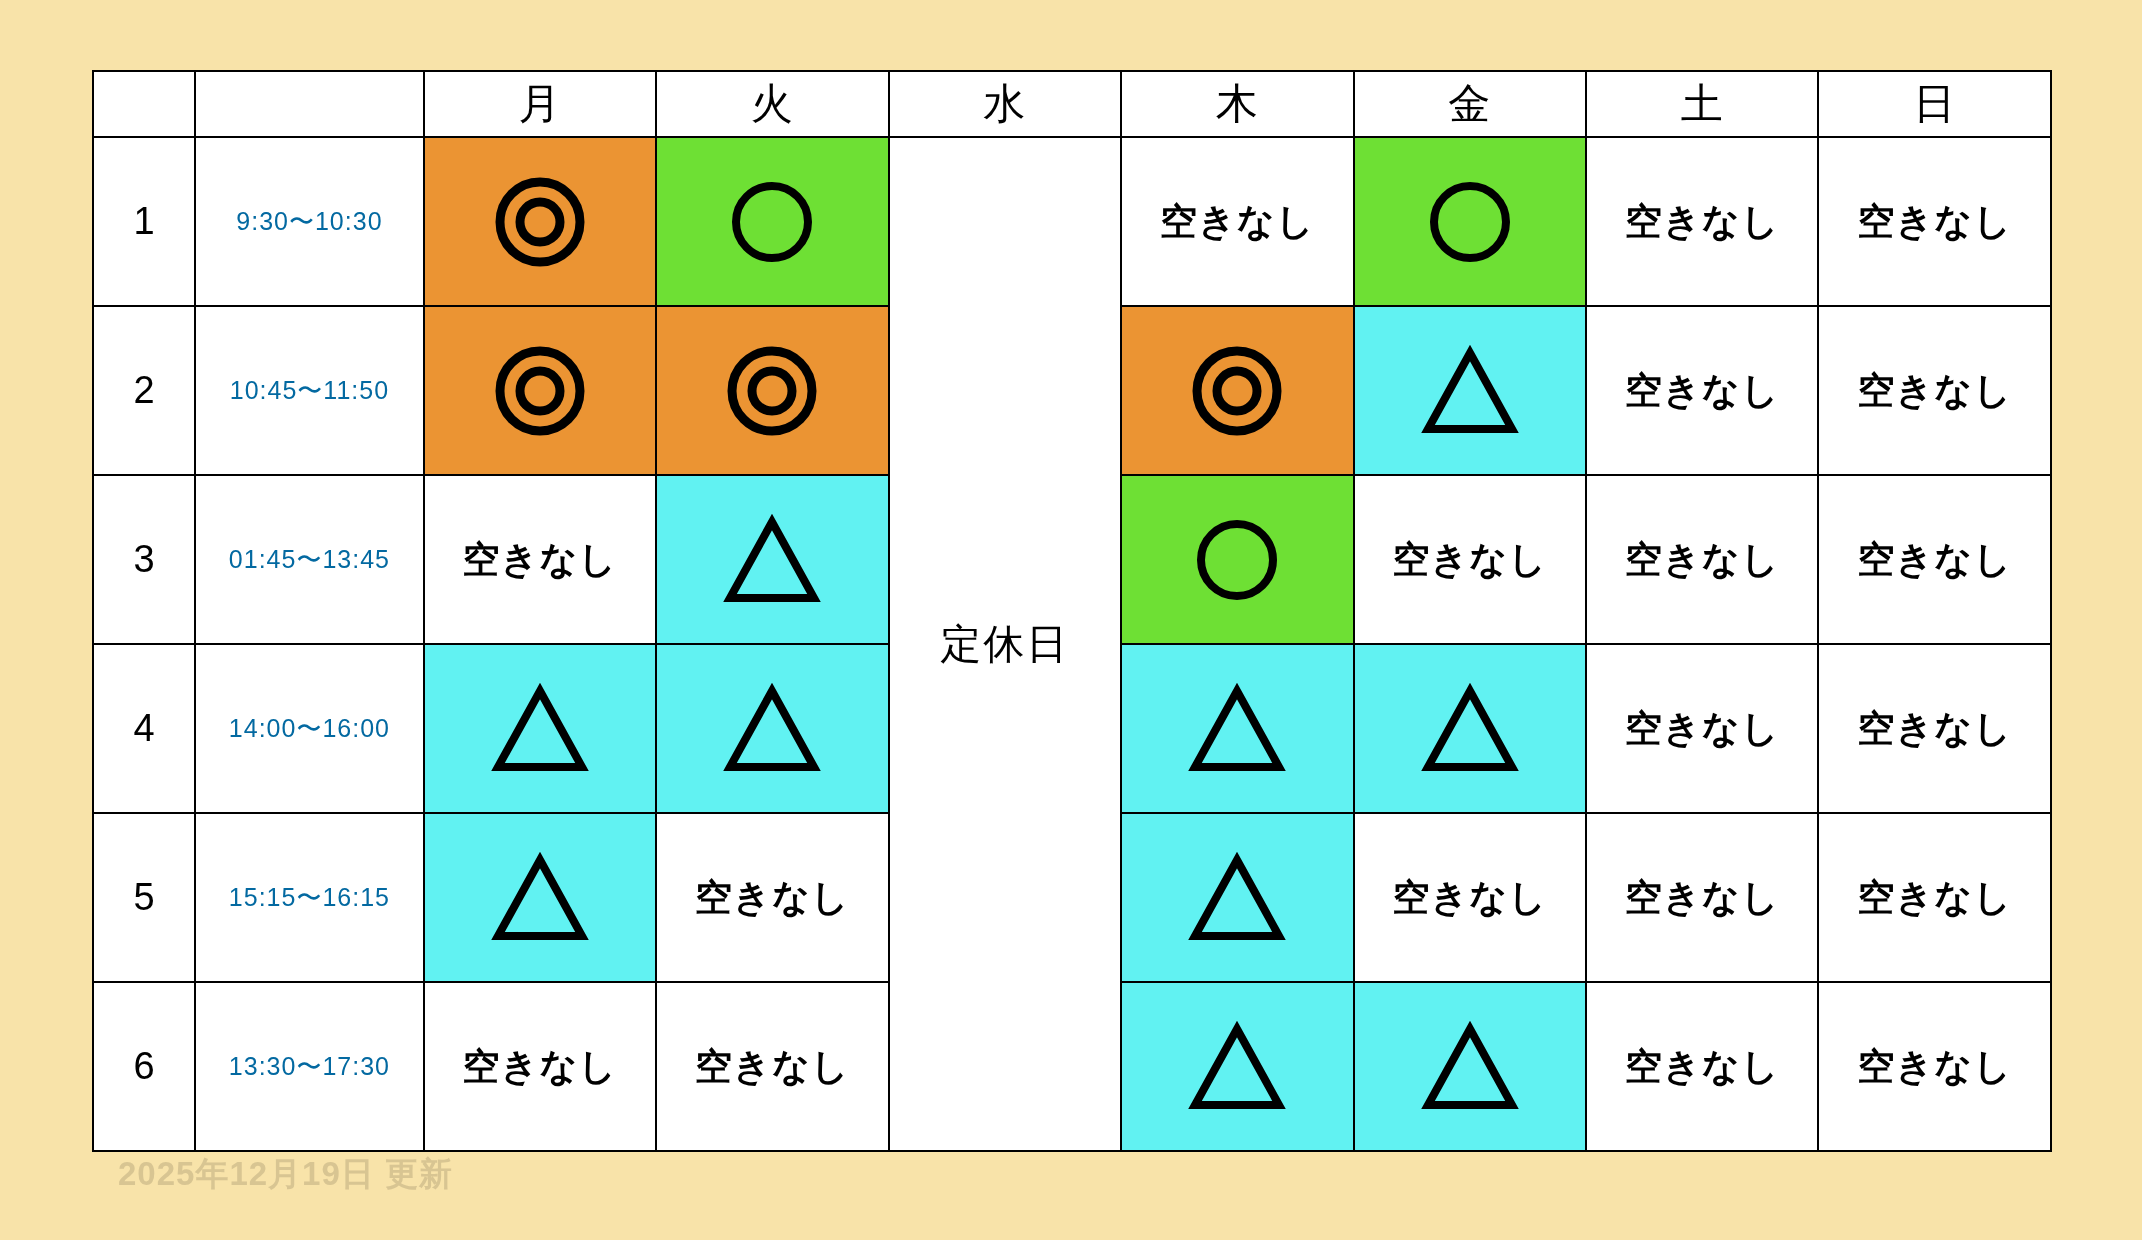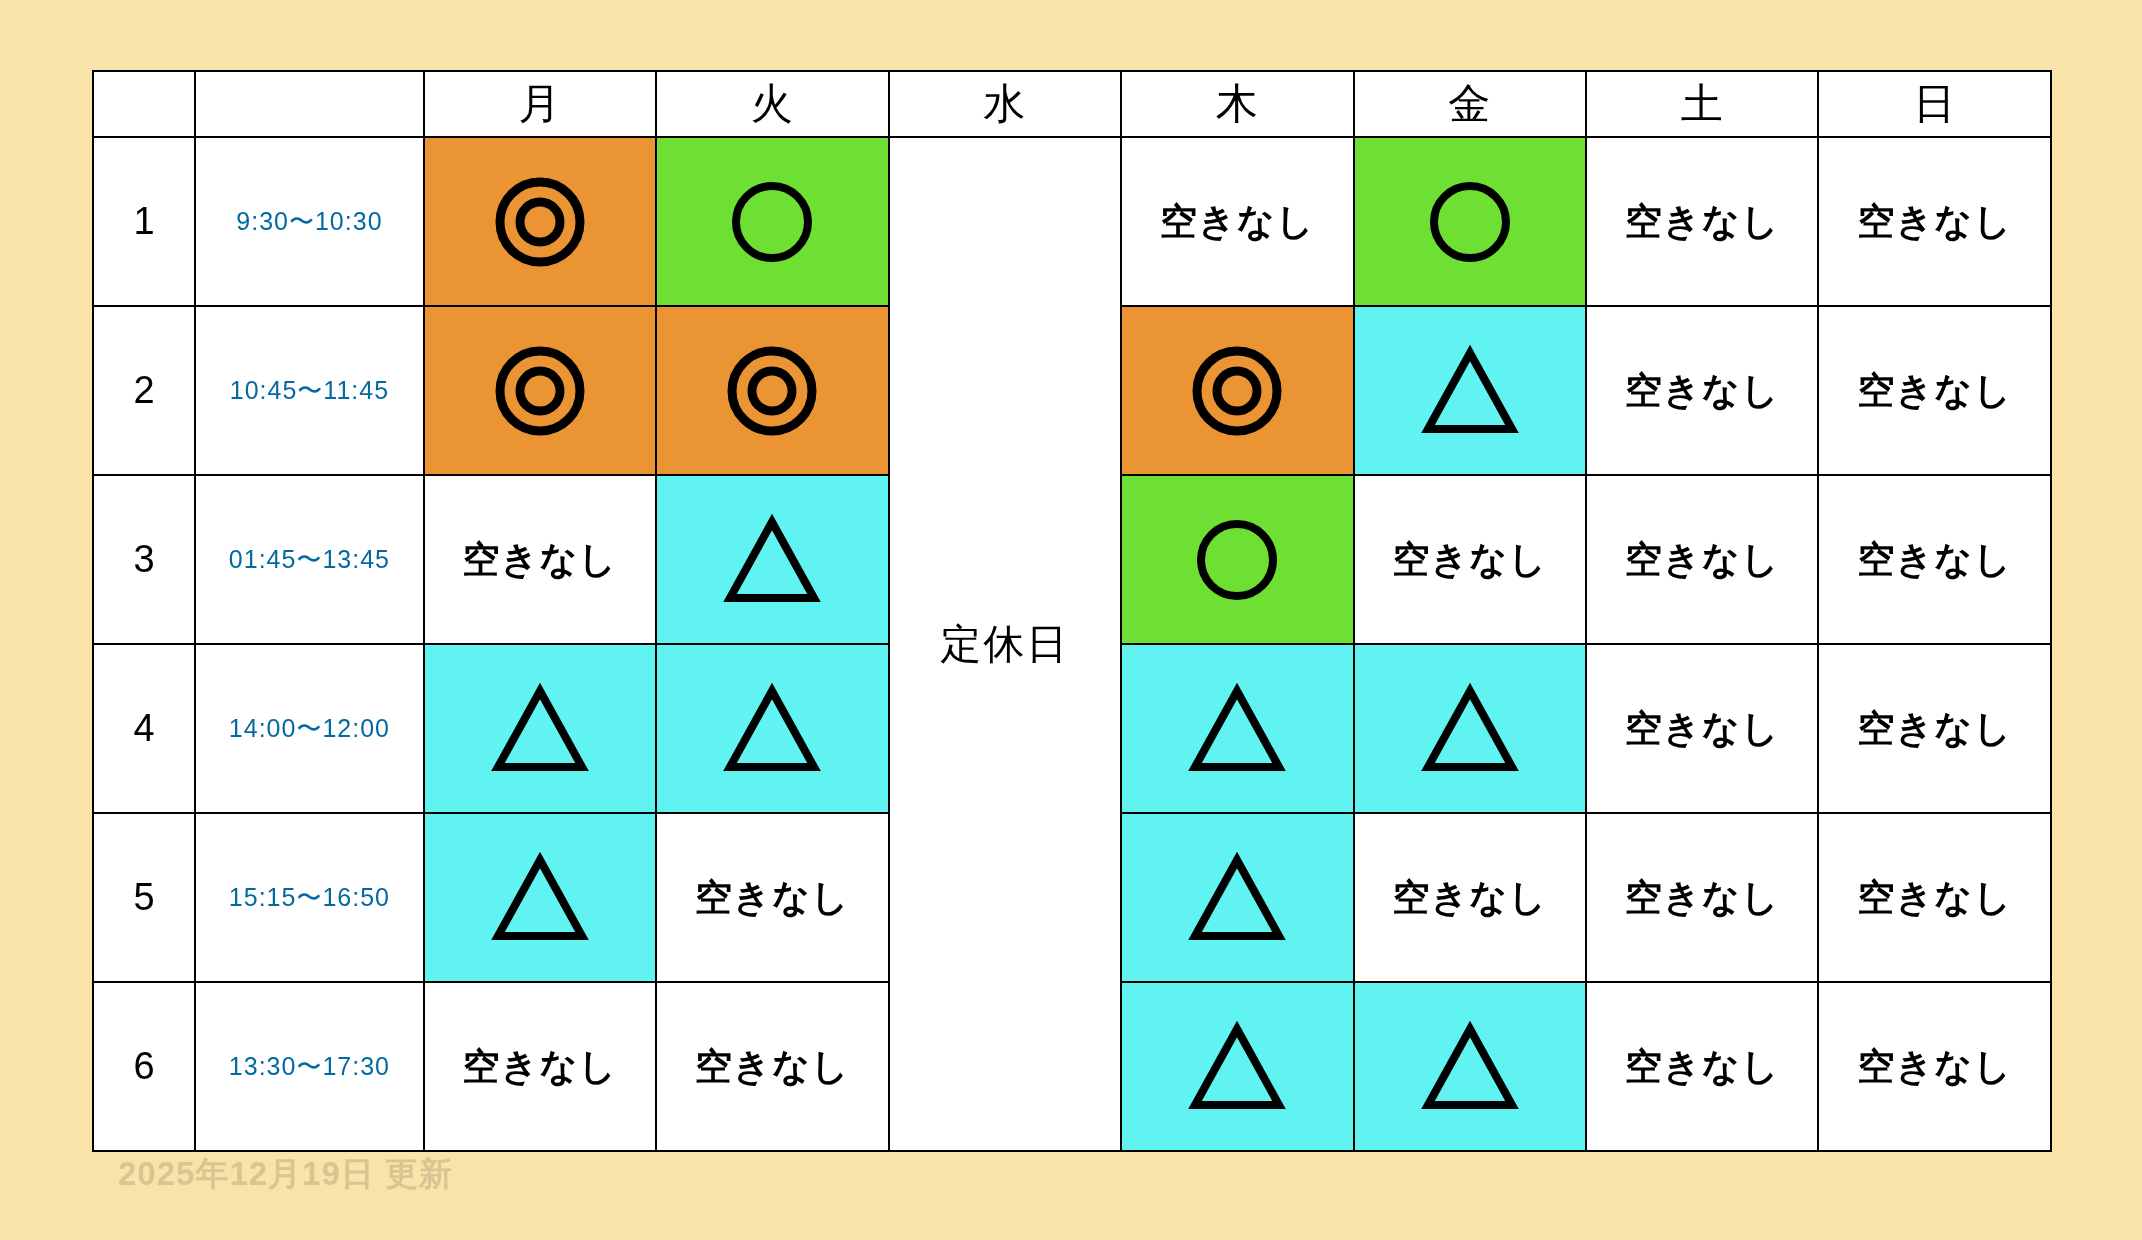--- a/index.html
+++ b/index.html
@@ -161,21 +161,21 @@
           </td>
           <td class="cell bg-white" title="土 9:30〜10:30 空きなし">
             <span class="sym sym-text">空きなし</span>
           </td>
           <td class="cell bg-white" title="日 9:30〜10:30 空きなし">
             <span class="sym sym-text">空きなし</span>
           </td>
         </tr>
         <tr class="body-row">
           <td class="rownum">2</td>
-          <td class="timecell">10:45〜11:45</td>
+          <td class="timecell">10:45〜11:50</td>
           <td class="cell bg-orange" title="月 10:45〜11:45 ◎">
             <span class="sym">
               <svg class="glyph" width="96" height="96" viewBox="0 0 96 96" aria-hidden="true">
                 <circle cx="48" cy="48" r="40" fill="none" stroke="#000" stroke-width="9"></circle>
                 <circle cx="48" cy="48" r="20" fill="none" stroke="#000" stroke-width="9"></circle>
               </svg>
             </span>
           </td>
           <td class="cell bg-orange" title="火 10:45〜11:45 ◎">
             <span class="sym">
@@ -232,21 +232,21 @@
           </td>
           <td class="cell bg-white" title="土 12:45〜13:45 空きなし">
             <span class="sym sym-text">空きなし</span>
           </td>
           <td class="cell bg-white" title="日 12:45〜13:45 空きなし">
             <span class="sym sym-text">空きなし</span>
           </td>
         </tr>
         <tr class="body-row">
           <td class="rownum">4</td>
-          <td class="timecell">14:00〜12:00</td>
+          <td class="timecell">14:00〜16:00</td>
           <td class="cell bg-cyan" title="月 14:00〜15:00 △">
             <span class="sym">
               <svg class="glyph" width="100" height="92" viewBox="0 0 100 92" aria-hidden="true">
                 <polygon points="50,8 92,84 8,84" fill="none" stroke="#000" stroke-width="8" stroke-linejoin="miter"></polygon>
               </svg>
             </span>
           </td>
           <td class="cell bg-cyan" title="火 14:00〜15:00 △">
             <span class="sym">
               <svg class="glyph" width="100" height="92" viewBox="0 0 100 92" aria-hidden="true">
@@ -270,21 +270,21 @@
           </td>
           <td class="cell bg-white" title="土 14:00〜15:00 空きなし">
             <span class="sym sym-text">空きなし</span>
           </td>
           <td class="cell bg-white" title="日 14:00〜15:00 空きなし">
             <span class="sym sym-text">空きなし</span>
           </td>
         </tr>
         <tr class="body-row">
           <td class="rownum">5</td>
-          <td class="timecell">15:15〜16:50</td>
+          <td class="timecell">15:15〜16:15</td>
           <td class="cell bg-cyan" title="月 15:15〜16:15 △">
             <span class="sym">
               <svg class="glyph" width="100" height="92" viewBox="0 0 100 92" aria-hidden="true">
                 <polygon points="50,8 92,84 8,84" fill="none" stroke="#000" stroke-width="8" stroke-linejoin="miter"></polygon>
               </svg>
             </span>
           </td>
           <td class="cell bg-white" title="火 15:15〜16:15 空きなし">
             <span class="sym sym-text">空きなし</span>
           </td>

